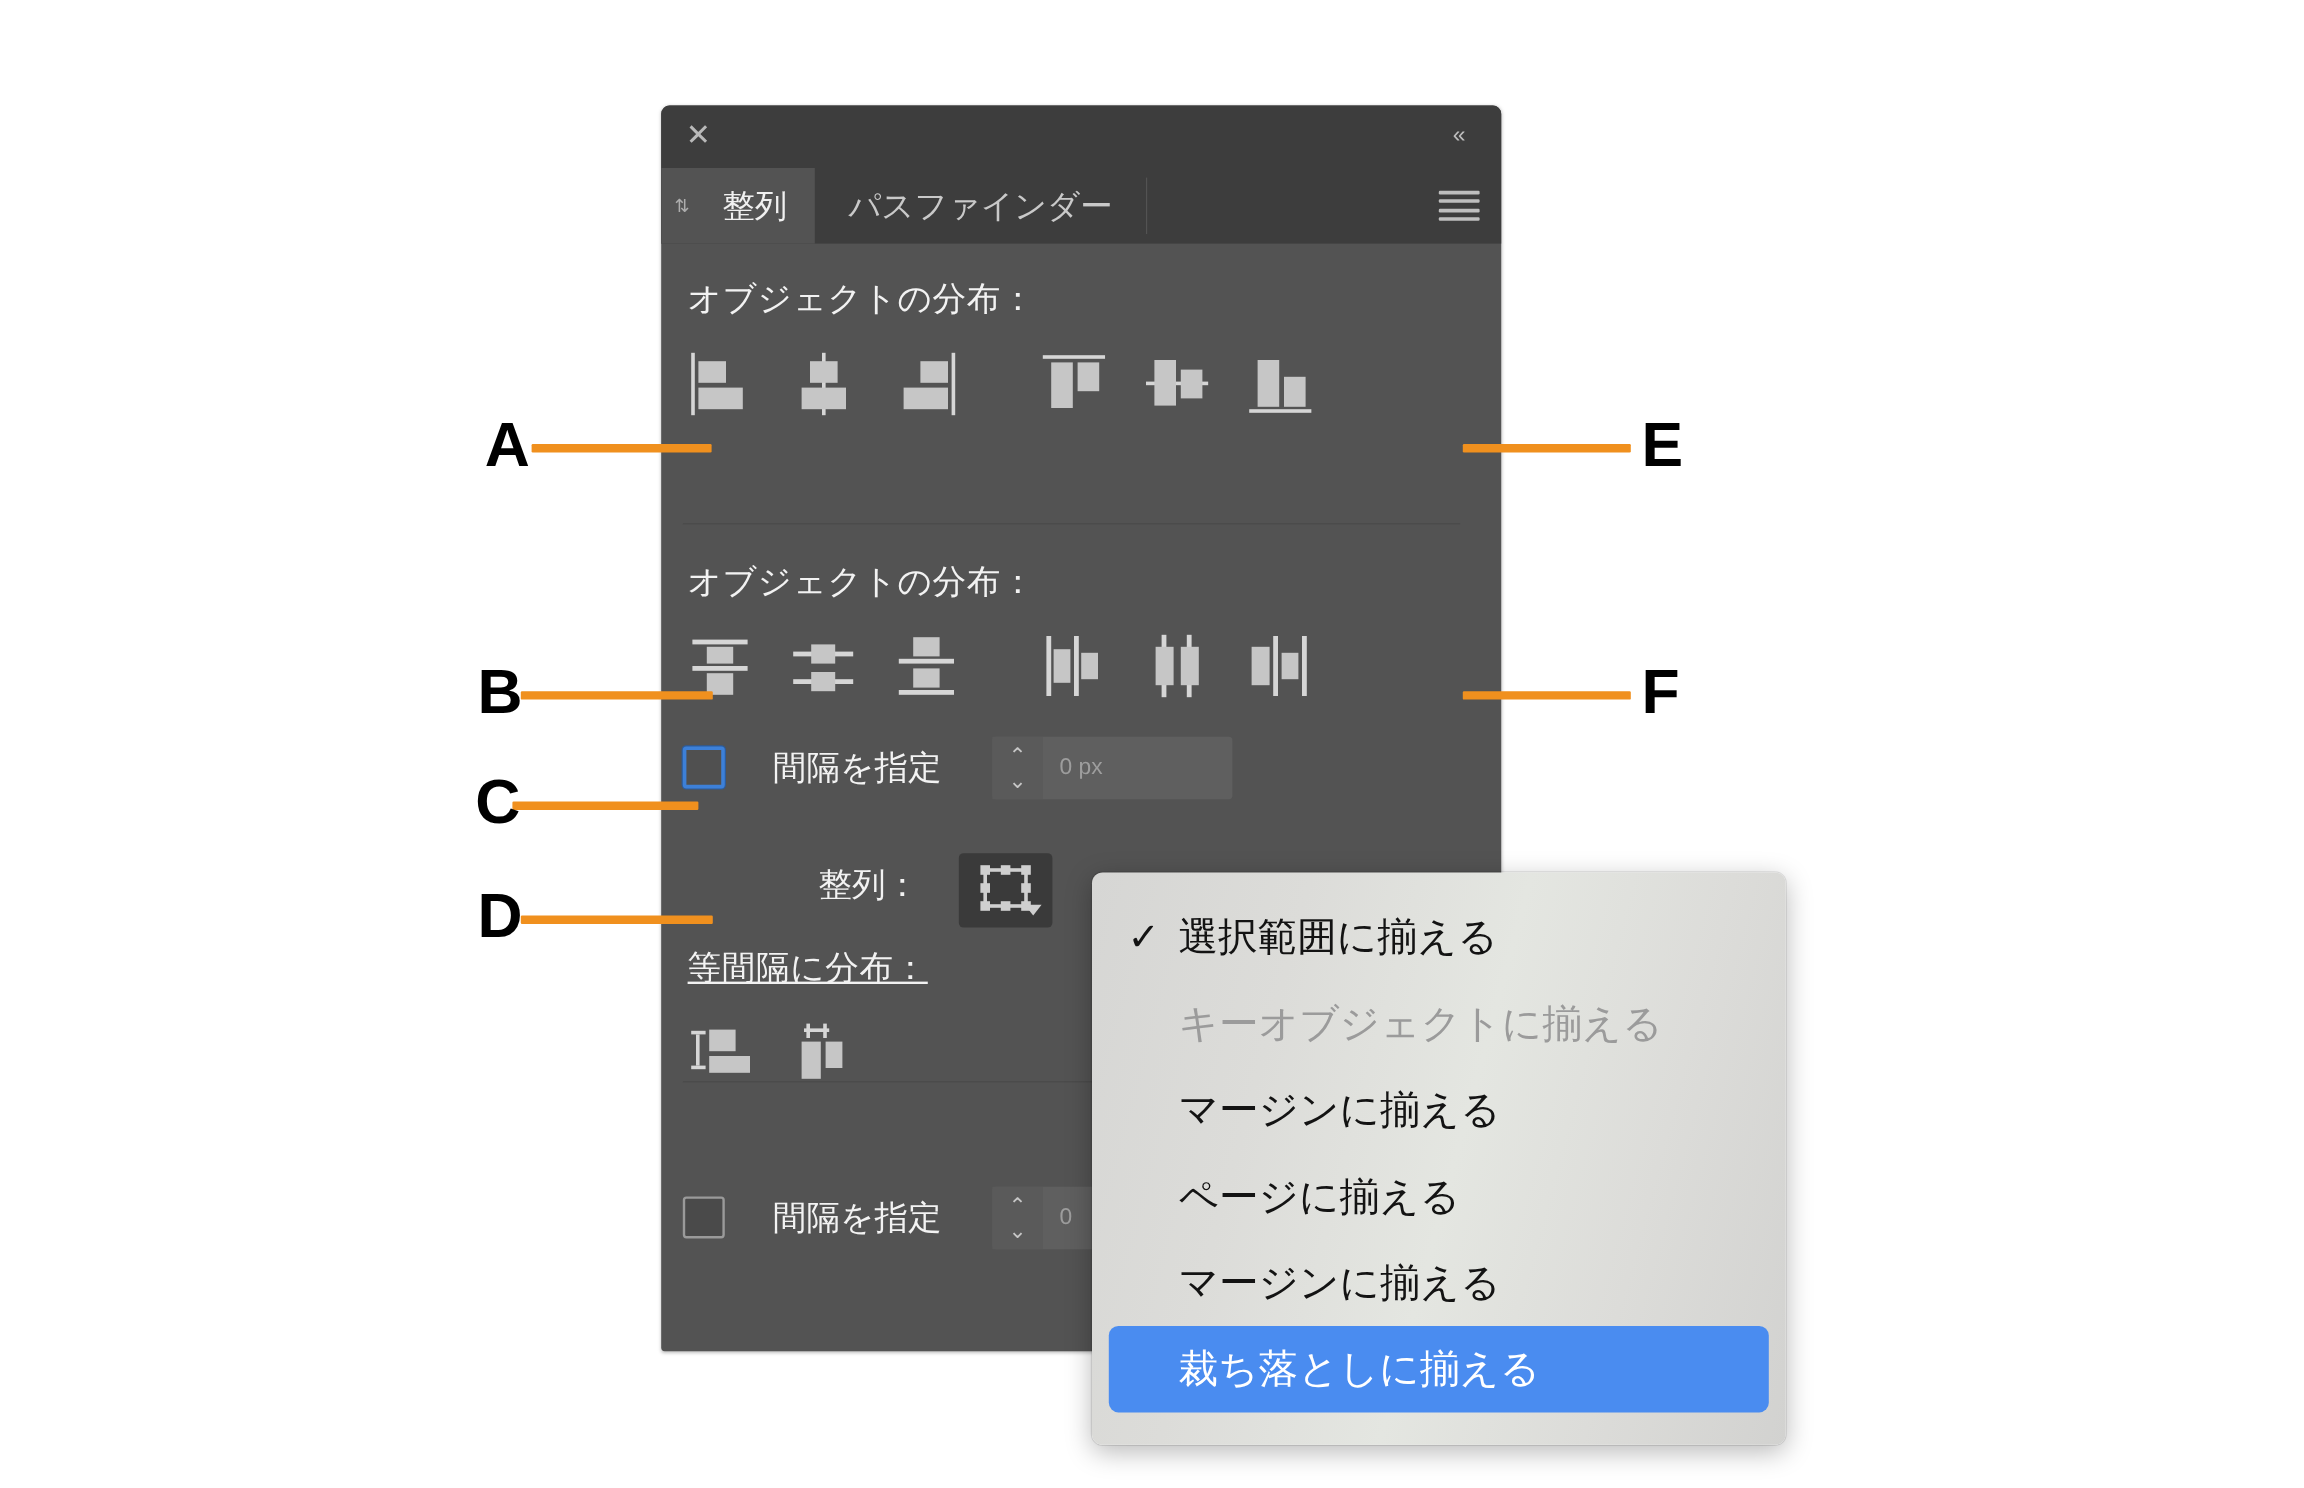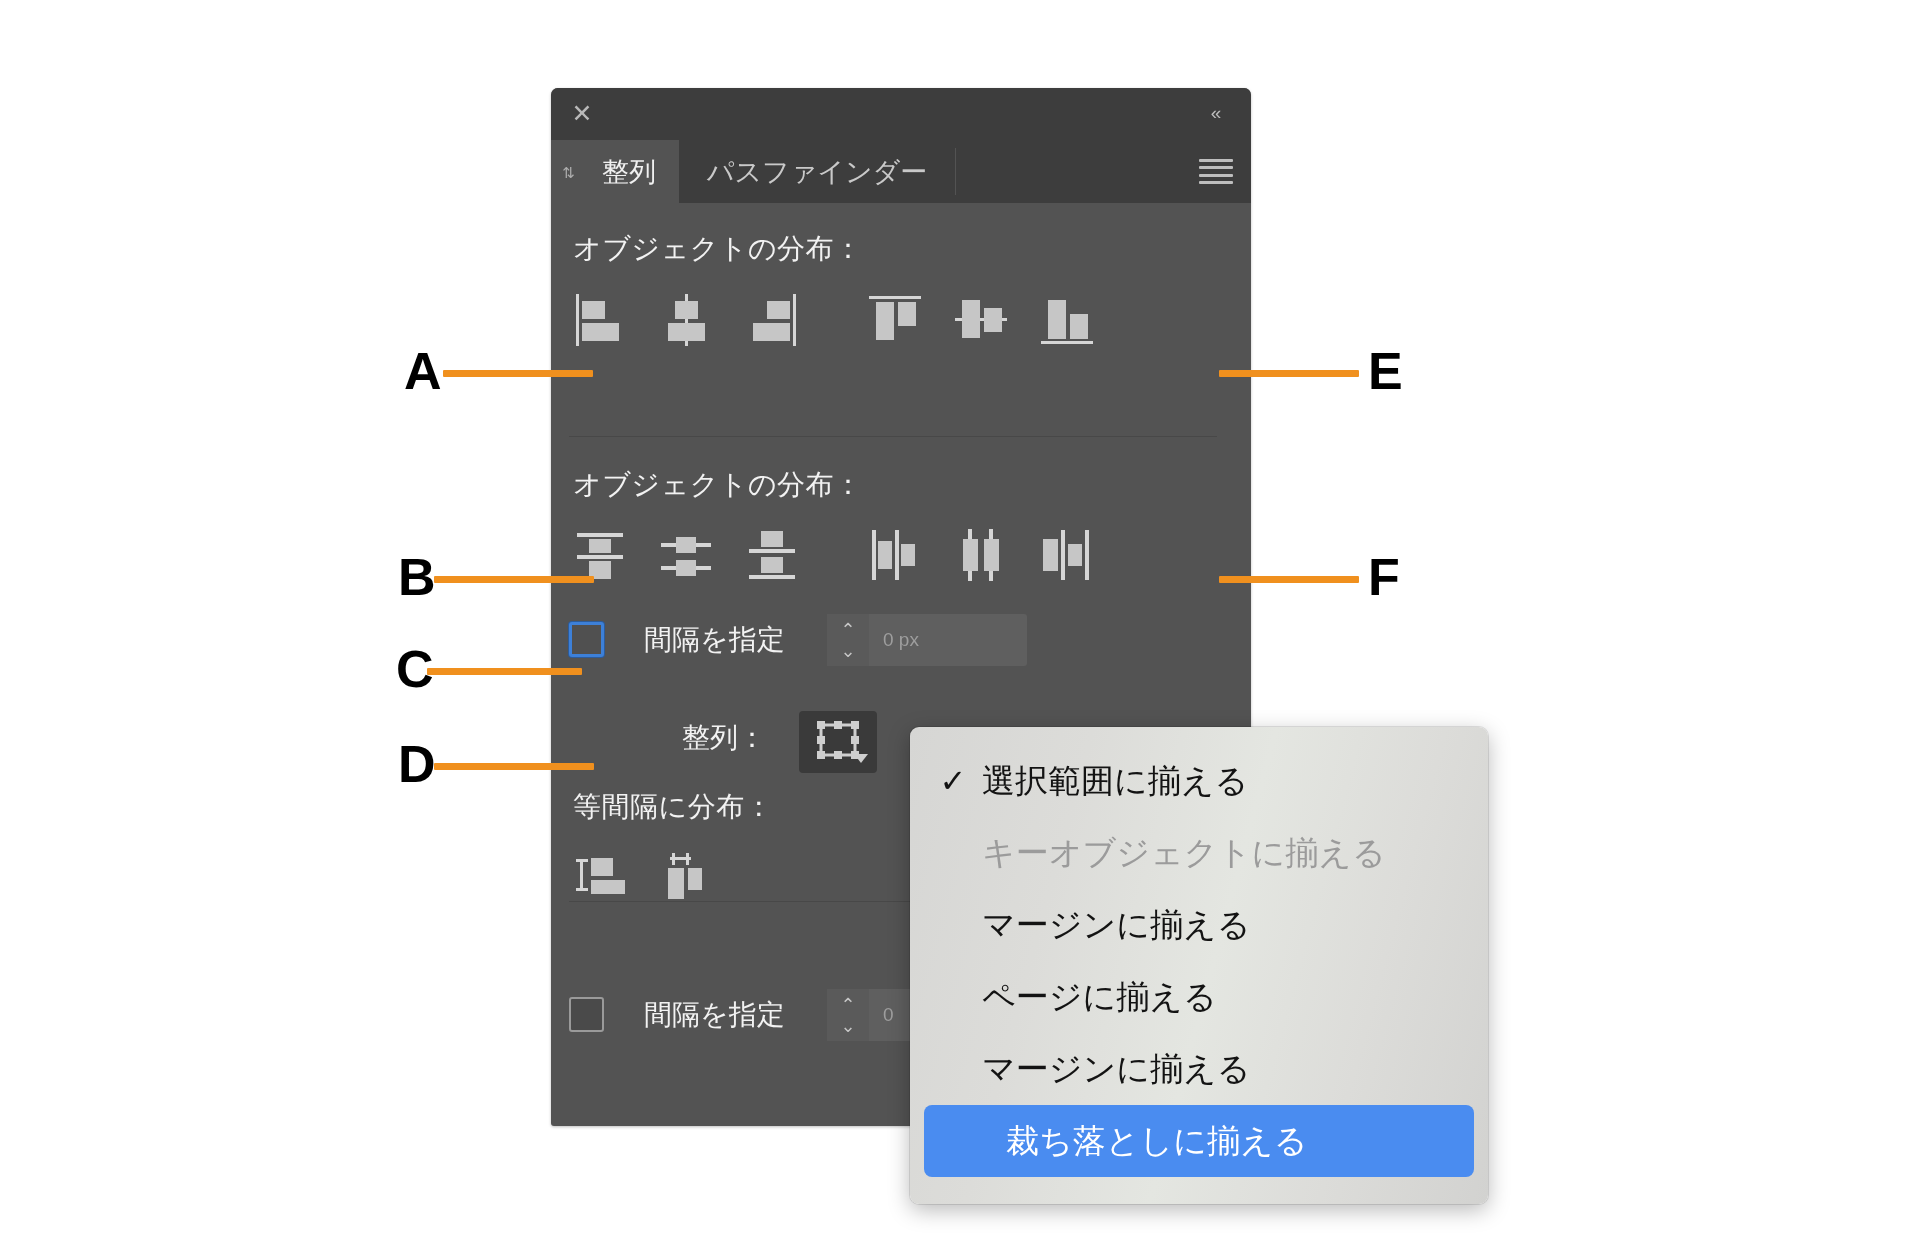--- a/index.html
+++ b/index.html
@@ -68,21 +68,21 @@
 
   
   #panel-body { position:absolute; left:0; top:115px; width:100%; bottom:0; }
 
   .section-title {
     position:absolute;
     color:#f2f2f2; font-size:28px; letter-spacing:.5px; white-space:nowrap;
   }
   #title-align    { left:22px; top:27px; }
   #title-distrib  { left:22px; top:263px; }
-  #title-spacing  { left:22px; top:585px; }
+  #title-spacing  { left:22px; top:585px;text-decoration:underline; }
 
   .hr {
     position:absolute; left:18px; width:648px; height:1px;
     background:#5e5e5e;
     border-top:1px solid #484848;
   }
   #hr-1 { top:233px; }
   #hr-2 { top:698px; }
 
   
@@ -168,21 +168,21 @@
     height:72px; margin:0 14px; border-radius:8px;
     display:flex; align-items:center;
     color:#131313; font-size:33px; white-space:nowrap;
   }
   .mi .mcheck {
     position:absolute; left:14px; top:50%; transform:translateY(-50%);
     width:30px; font-size:32px; color:#131313; text-align:center;
   }
   .mi .mtext { margin-left:58px; }
   .mi.disabled .mtext { color:#9b9b9b; }
-  .mi.selected { background:#4a8cf0;padding-left:24px; }
+  .mi.selected { background:#4a8cf0; }
   .mi.selected .mtext { color:#ffffff; }
 
   
   .callout-line {
     position:absolute; height:7px; background:#f0901e; border-radius:1px;
   }
   .callout-letter {
     position:absolute;
     color:#000; font-size:52px; font-weight:700;
     font-family:"Liberation Sans","DejaVu Sans",sans-serif;

